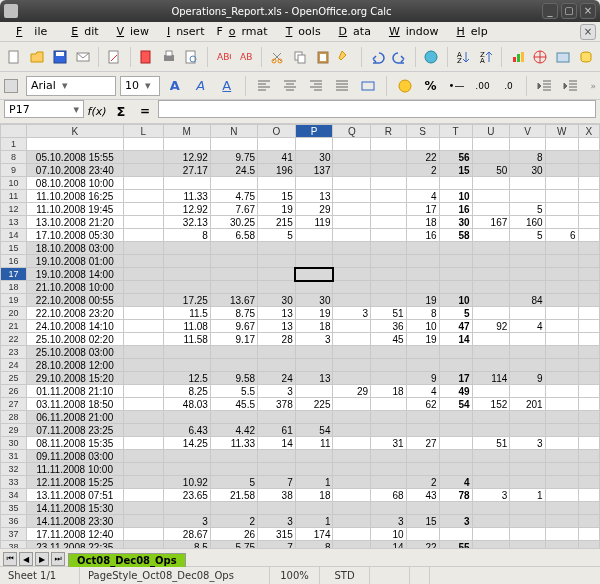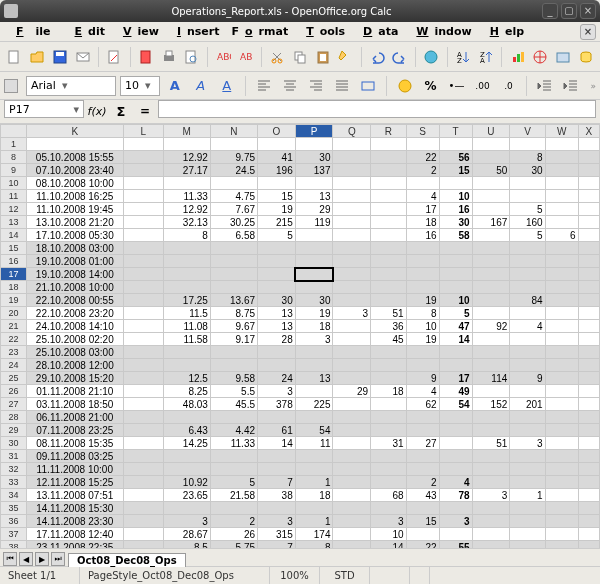--- a/index.html
+++ b/index.html
@@ -5,21 +5,21 @@
 * { margin: 0; padding: 0; box-sizing: border-box; }
 html, body { width: 600px; height: 584px; overflow: hidden; font-family: "DejaVu Sans", Arial, sans-serif; font-size: 11px; background: #e8e8e3; }
 
 
 .titlebar { background: linear-gradient(#555, #333); color: #fff; height: 22px; display: flex; align-items: center; padding: 0 4px; border-radius: 6px 6px 0 0; }
 .titlebar .icon { width: 14px; height: 14px; background: #c0c0c0; margin-right: 6px; border-radius: 2px; }
 .title-text { flex: 1; text-align: center; font-size: 10px; }
 .winbtn { width: 16px; height: 16px; background: #444; color: #ccc; border: 1px solid #666; margin-left: 3px; border-radius: 3px; display: flex; align-items: center; justify-content: center; font-size: 10px; line-height: 1; cursor: pointer; }
 
 
-.menubar { background: #eceae4; height: 20px; display: flex; align-items: center; padding: 0 4px; border-bottom: 1px solid #ccc; font-weight: bold; }
+.menubar { background: #eceae4; height: 20px; display: flex; align-items: center; padding: 0 4px; border-bottom: 1px solid #ccc; }
 .menubar span { padding: 2px 6px; font-size: 11px; }
 .mn-u { text-decoration: underline; }
 
 
 .toolbar { background: #eceae4; height: 30px; display: flex; align-items: center; padding: 0 4px; border-bottom: 1px solid #ccc; gap: 2px; }
 .tbtn { width: 22px; height: 22px; border: 1px solid transparent; border-radius: 3px; display: flex; align-items: center; justify-content: center; cursor: pointer; }
 .tbtn svg { width: 16px; height: 16px; }
 .sep { width: 1px; height: 20px; background: #ccc; margin: 0 3px; }
 
 .format-row { background: #eceae4; height: 28px; display: flex; align-items: center; padding: 0 4px; border-bottom: 1px solid #ccc; gap: 4px; }
@@ -47,21 +47,21 @@
 td.center { text-align: center; }
 td.shade { background: #d9d9d9; }
 .cursorcell { outline: 2px solid #000; outline-offset: -1px; }
 
 .corner { width: 22px; height: 16px; background: #e6e6e6; border: 1px solid #c9c9c9; }
 
 
 .tabbar { background: #eceae4; height: 18px; display: flex; align-items: flex-end; border-top: 1px solid #ccc; padding-left: 2px; font-size: 10px; }
 .navbtn { width: 14px; height: 14px; border: 1px solid #999; margin: 0 1px; display: flex; align-items: center; justify-content: center; font-size: 8px; cursor: pointer; background: #ddd; }
 .sheettab { padding: 1px 8px; border: 1px solid #999; border-bottom: none; background: #ddd; margin-left: 2px; cursor: pointer; position: relative; top: 1px; }
-.sheettab.active { background: #ffffff; font-weight: bold; }
+.sheettab.active { background: #84cc16; font-weight: bold; }
 .statusbar { background: #eceae4; height: 18px; display: flex; align-items: center; border-top: 1px solid #ccc; font-size: 10px; color: #333; }
 .statusbar div { padding: 0 8px; border-right: 1px solid #ccc; height: 100%; display: flex; align-items: center; }
 
 
 .cK { width: 82px; }
 .cL { width: 34px; }
 .cM { width: 40px; }
 .cN { width: 40px; }
 .cO { width: 32px; }
 .cP { width: 32px; }
@@ -811,21 +811,21 @@
           <td class="cT"></td>
           <td class="cU">51</td>
           <td class="cV">3</td>
           <td class="cW"></td>
           <td class="cX"></td>
         </tr>
       </tbody>
       <tbody>
         <tr>
           <th class="rowh">31</th>
-          <td class="cK center shade">09.11.2008 03:25</td>
+          <td class="cK center shade">09.11.2008 03:00</td>
           <td class="cL shade"></td>
           <td class="cM shade"></td>
           <td class="cN shade"></td>
           <td class="cO shade"></td>
           <td class="cP shade"></td>
           <td class="cQ shade"></td>
           <td class="cR shade"></td>
           <td class="cS shade"></td>
           <td class="cT shade"></td>
           <td class="cU shade"></td>

